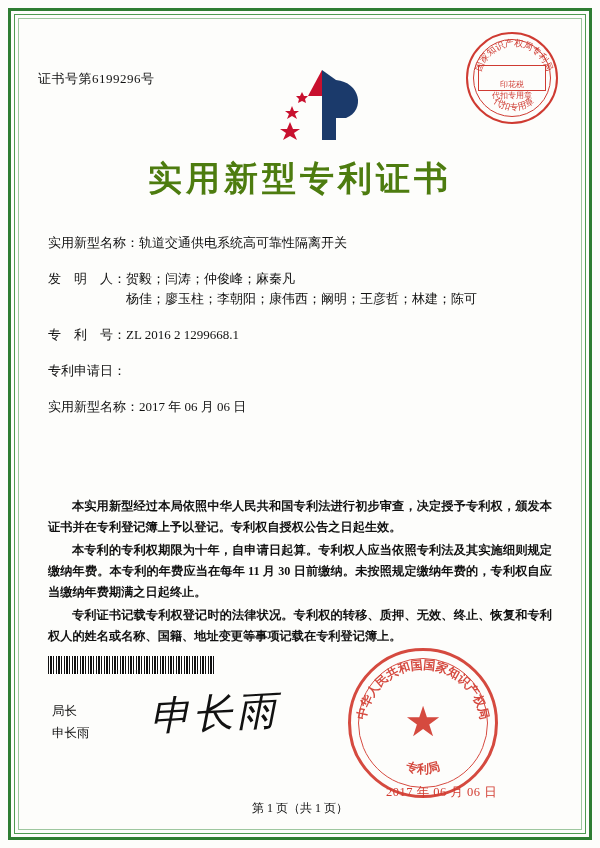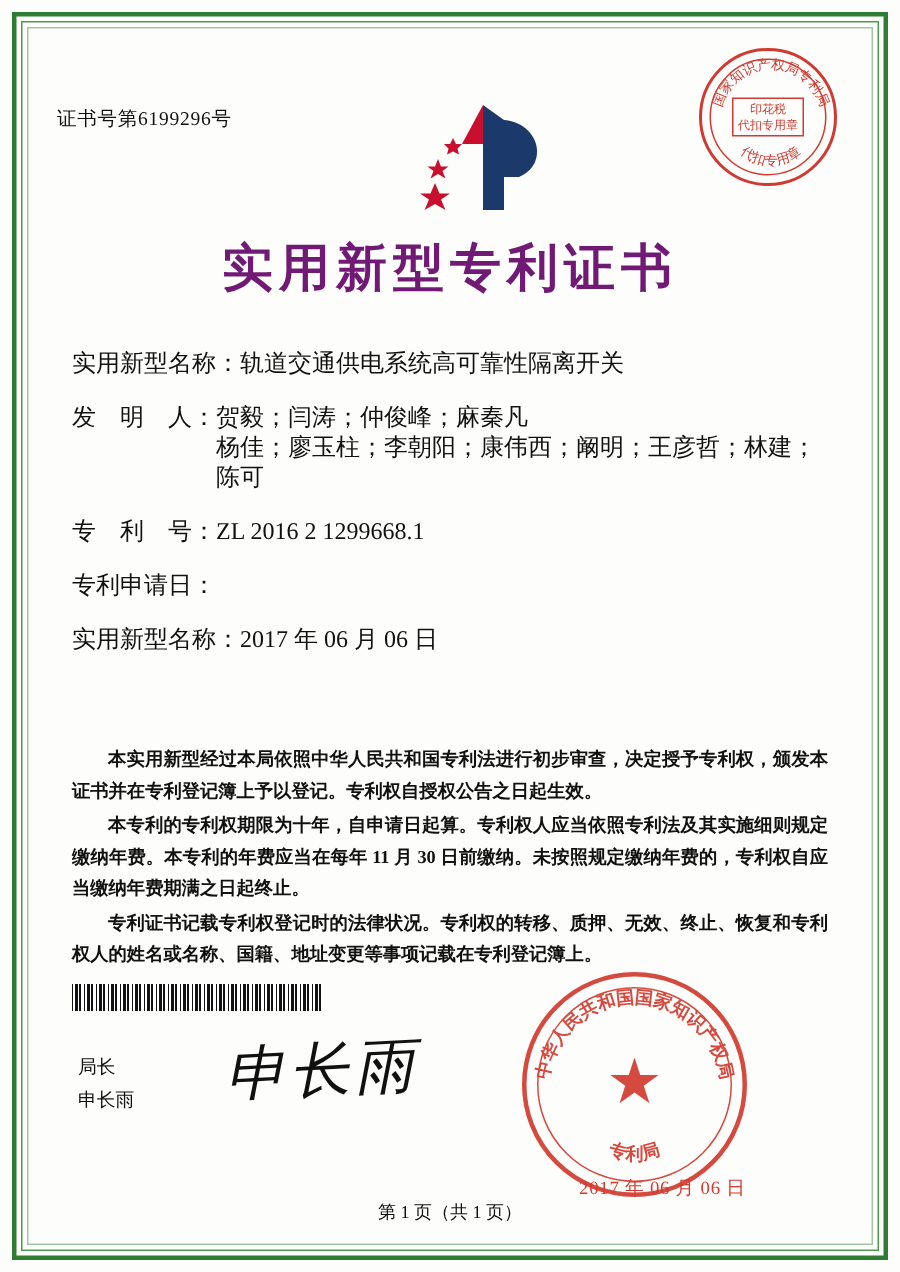--- a/index.html
+++ b/index.html
@@ -72,27 +72,27 @@
   .tax-seal .arc-text {
     position: absolute;
     width: 92px; height: 92px;
     left: 0; top: 0;
   }
   .tax-seal .center-box {
     position: absolute;
     left: 50%;
     top: 50%;
     transform: translate(-50%,-50%);
-    width: 48px;
+    width: 68px;
     height: 26px;
     border: 1px solid #cf3b32;
     font-size: 8px;
     line-height: 11px;
     text-align: center;
-    padding-top: 1px;
+    padding-top: 13px;
     box-sizing: border-box;
     font-family: "Liberation Sans", sans-serif;
   }
 
   .cert-no {
     position: absolute;
     left: 8px;
     top: 42px;
     font-size: 13px;
     letter-spacing: 0.5px;
@@ -109,30 +109,30 @@
 
   .title {
     position: absolute;
     left: 0;
     top: 128px;
     width: 540px;
     text-align: center;
     font-size: 34px;
     font-weight: bold;
     letter-spacing: 4px;
-    color: #701a75;
+    color: #4d7c0f;
     font-family: "Liberation Serif", serif;
   }
 
   .fields {
     position: absolute;
     left: 18px;
     top: 205px;
     width: 510px;
-    font-size: 16px;
+    font-size: 13px;
     line-height: 20px;
   }
   .field-row {
     margin-bottom: 16px;
     display: flex;
   }
   .field-label {
     white-space: nowrap;
   }
   .field-value {

